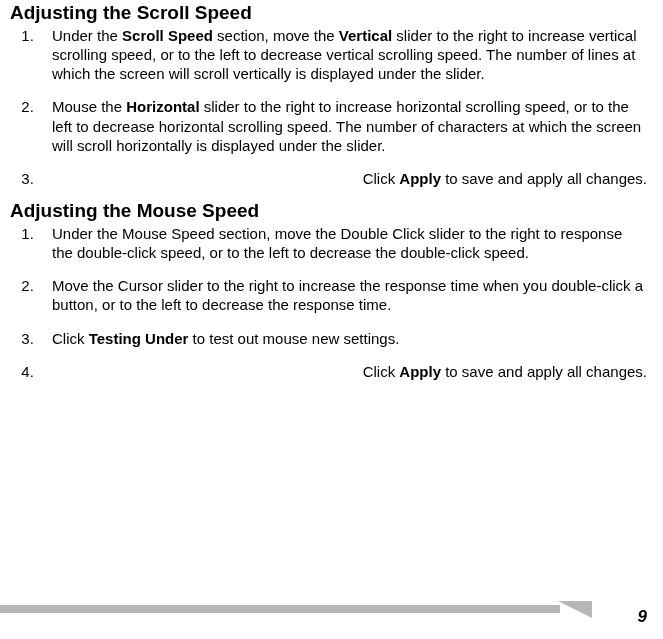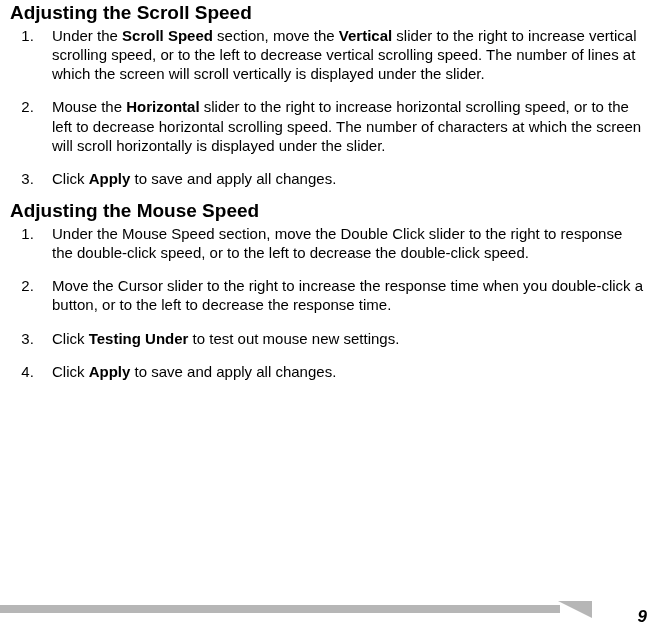--- a/index.html
+++ b/index.html
@@ -36,20 +36,21 @@
     padding-left: 28px;
     font-size: 15px;
     line-height: 1.28;
   }
   ol.steps > li {
     padding-left: 14px;
     margin-bottom: 14px;
   }
   ol.steps > li:last-child {
     margin-bottom: 10px;
+    text-align: right;
   }
   .b { font-weight: bold; }
   .footer-rule {
     position: absolute;
     left: 0;
     bottom: 26px;
     width: 560px;
     height: 8px;
     background: #b6b6b6;
   }

